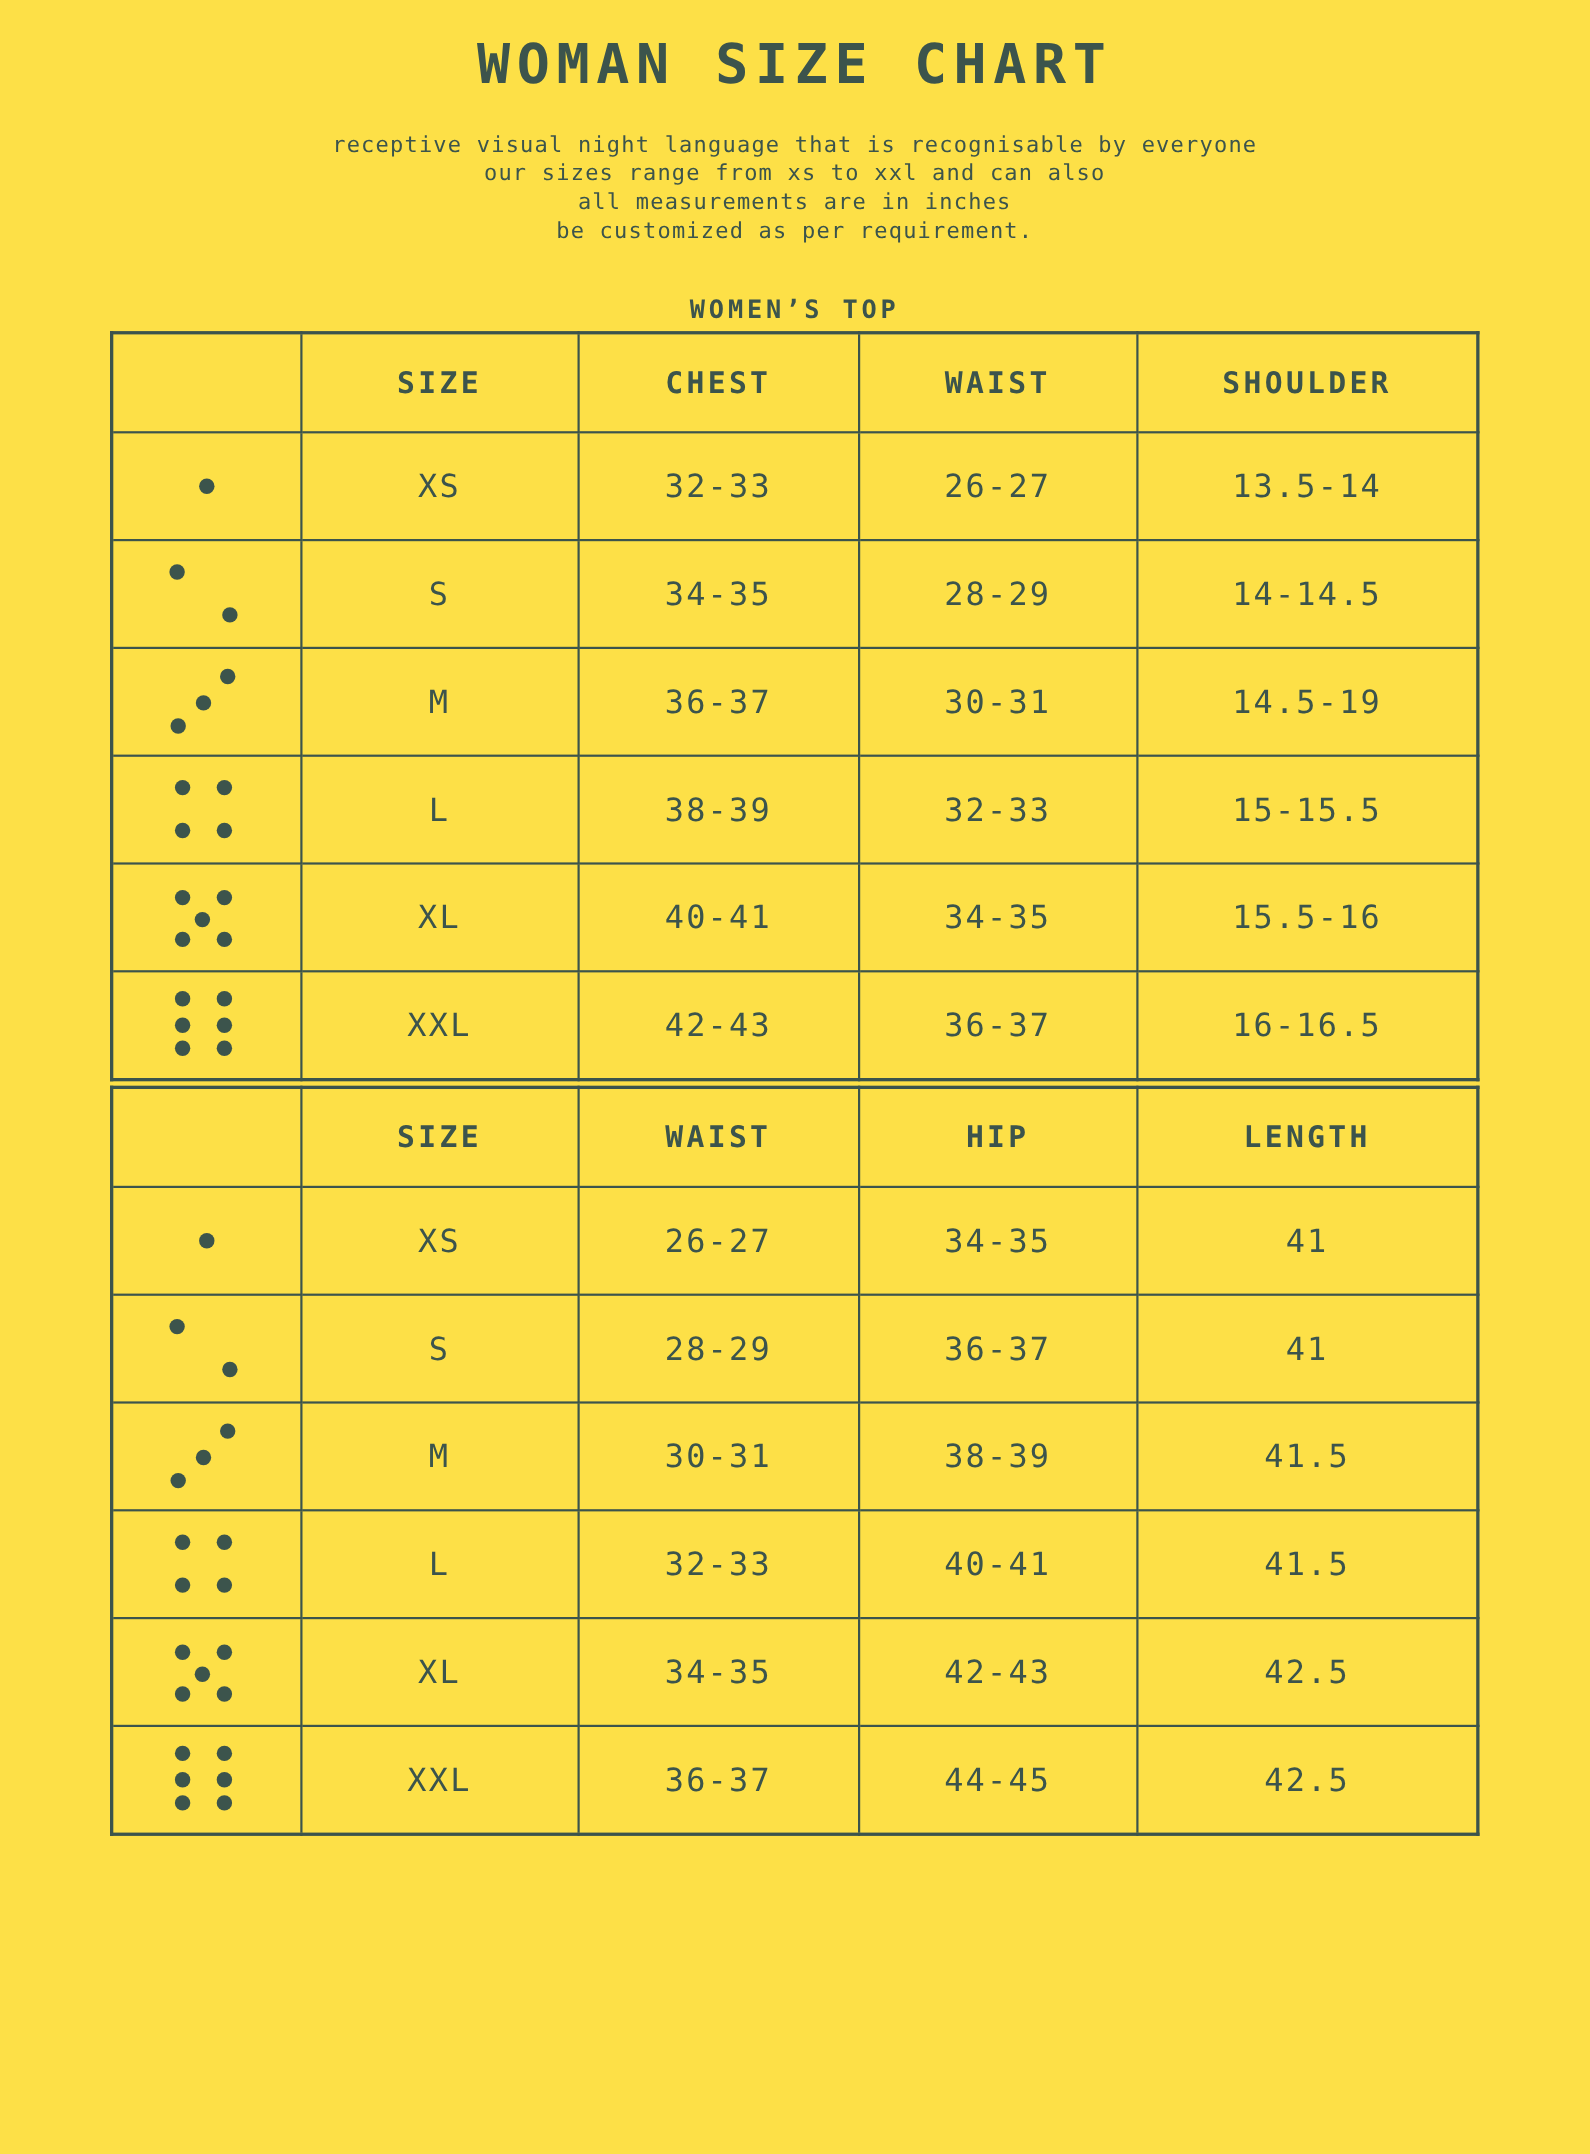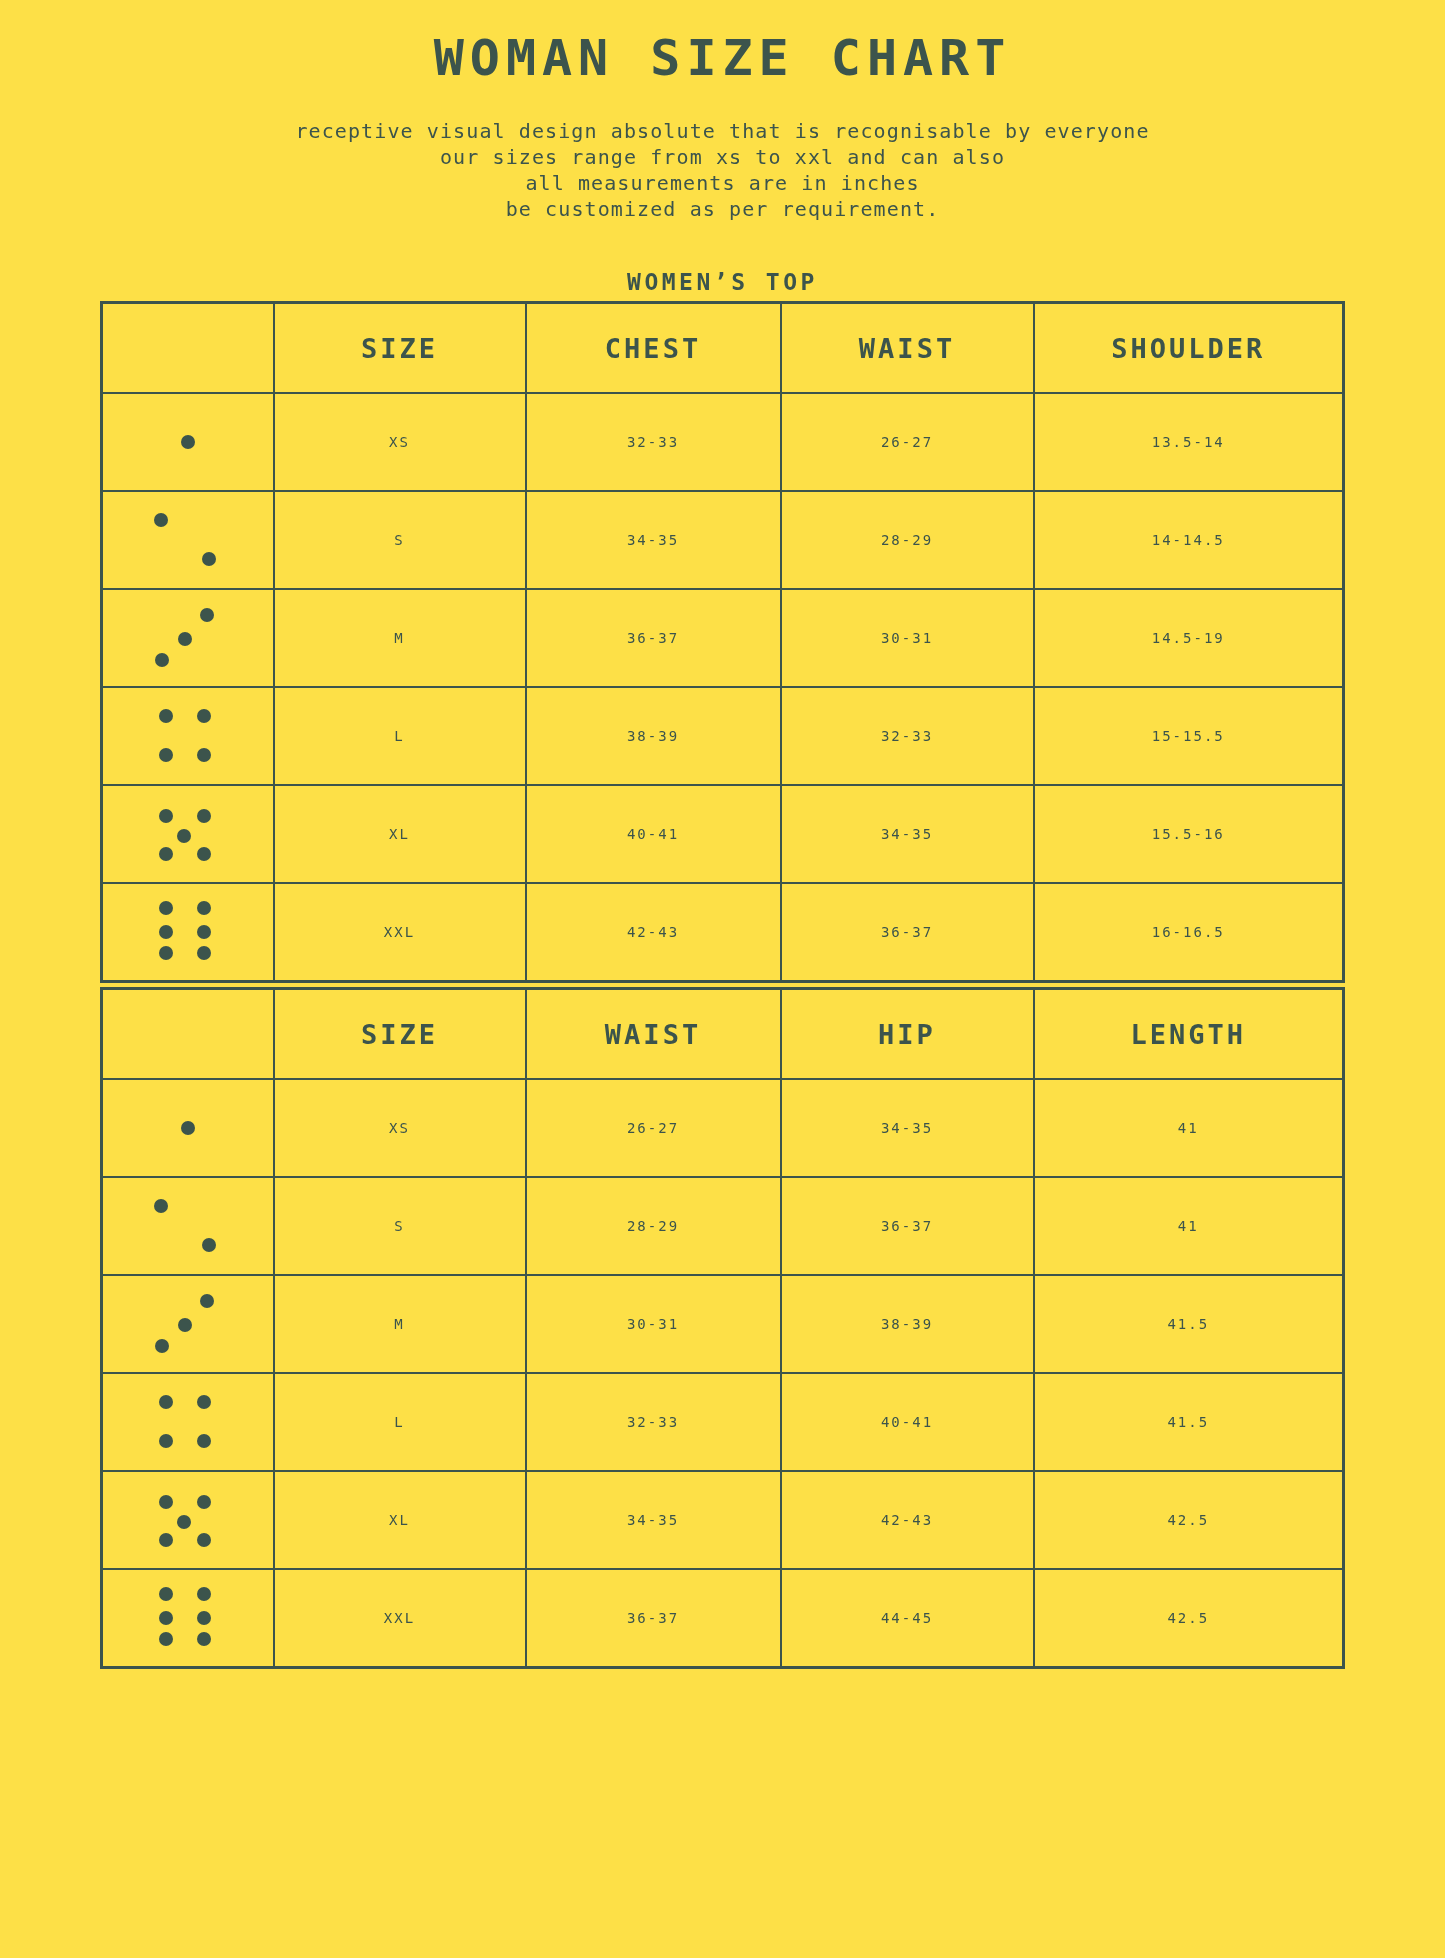--- a/index.html
+++ b/index.html
@@ -44,21 +44,21 @@
     border:2px solid #3c544c;
     text-align:center; vertical-align:middle;
     padding:0;
   }
   table.size-chart thead th {
     height:88px;
     font-size:27px; font-weight:bold; letter-spacing:3px;
   }
   table.size-chart tbody td {
     height:96px;
-    font-size:14px; font-weight:normal; letter-spacing:2px;
+    font-size:29px; font-weight:normal; letter-spacing:2px;
   }
   col.c-dice { width:172px; }
   col.c-size { width:252px; }
   col.c-m1   { width:255px; }
   col.c-m2   { width:253px; }
   col.c-m3   { width:310px; }
   .dice { position:relative; width:100%; height:96px; }
   .dice .dot {
     position:absolute;
     width:14px; height:14px; border-radius:50%;
@@ -66,21 +66,21 @@
   }
 </style>
 </head>
 <body>
 
 <div class="page">
 
   <h1 class="page-title">WOMAN SIZE CHART</h1>
 
   <div class="intro">
-    <div>receptive visual design absolute that is recognisable by everyone</div>
+    <div>receptive visual night language that is recognisable by everyone</div>
     <div>our sizes range from xs to xxl and can also</div>
     <div>all measurements are in inches</div>
     <div>be customized as per requirement.</div>
   </div>
 
   <h2 class="section-title top">WOMEN’S TOP</h2>
 
   <table class="size-chart">
     <colgroup>
       <col class="c-dice">

